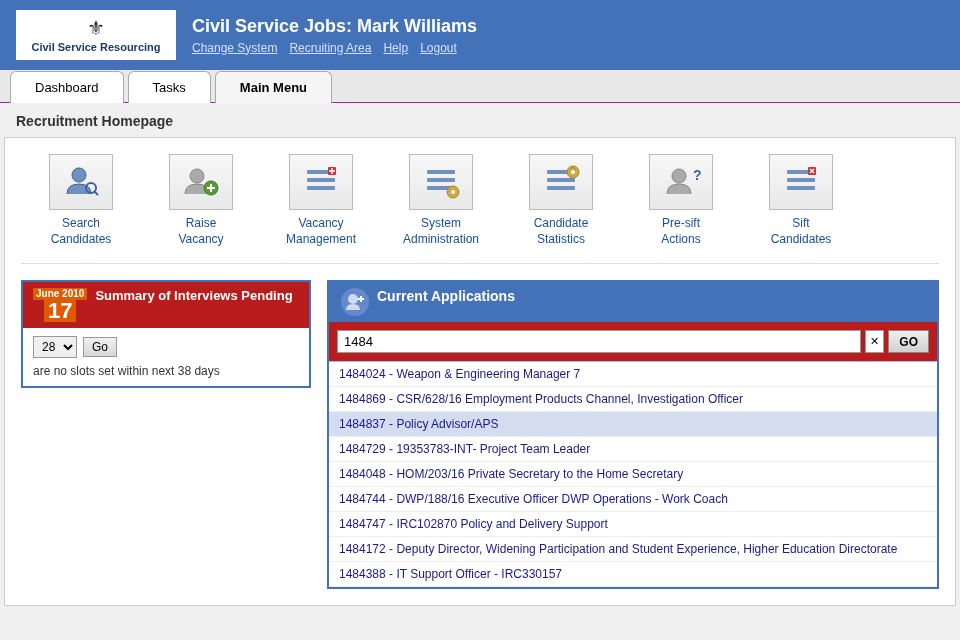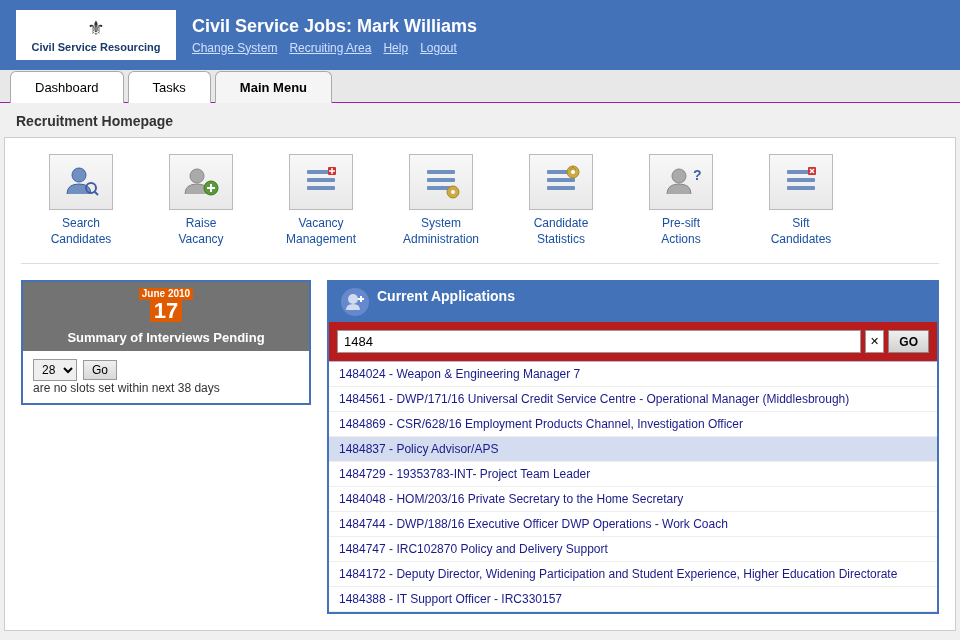--- a/index.html
+++ b/index.html
@@ -119,47 +119,46 @@
       align-items: flex-start;
     }
 
     
     .summary-box {
       border: 2px solid #4472b8;
       min-width: 290px;
       max-width: 290px;
     }
     .summary-header {
-      background: #737373;
+      background: #b91c1c;
       color: white;
       padding: 6px 10px;
       display: flex;
-      align-items: center;
+      align-items: flex-start;
       gap: 8px;
-      flex-direction: column;
     }
     .date-badge {
       background: #e05a00;
       color: white;
       font-size: 10px;
       font-weight: bold;
       padding: 1px 3px;
       line-height: 1;
     }
     .date-number {
       background: #e05a00;
       color: white;
       font-size: 22px;
       font-weight: bold;
       padding: 0 4px;
       line-height: 1;
     }
     .summary-title { font-weight: bold; font-size: 13px; }
     .summary-body { padding: 8px 10px; }
-    .summary-controls { display: flex; gap: 6px; align-items: center; }
+    .summary-controls { display: flex; gap: 6px; align-items: center; margin-bottom: 6px; }
     .summary-select {
       border: 1px solid #999;
       padding: 2px 4px;
       font-size: 12px;
     }
     .go-btn {
       background: linear-gradient(to bottom, #f0f0f0, #d8d8d8);
       border: 1px solid #999;
       padding: 2px 8px;
       font-size: 12px;
@@ -391,21 +390,20 @@
         </div>
         <span>Current Applications</span>
       </div>
       <div class="search-bar">
         <input class="search-input" type="text" value="1484" style="">
         <button class="search-clear">✕</button>
         <button class="go-search-btn">GO</button>
       </div>
       <div class="app-list">
         <div class="app-item">1484024 - Weapon &amp; Engineering Manager 7</div>
-        <div class="app-item">1484561 - DWP/171/16 Universal Credit Service Centre - Operational Manager (Middlesbrough)</div>
         <div class="app-item">1484869 - CSR/628/16 Employment Products Channel, Investigation Officer</div>
         <div class="app-item highlighted">1484837 - Policy Advisor/APS</div>
         <div class="app-item">1484729 - 19353783-INT- Project Team Leader</div>
         <div class="app-item">1484048 - HOM/203/16 Private Secretary to the Home Secretary</div>
         <div class="app-item">1484744 - DWP/188/16 Executive Officer DWP Operations - Work Coach</div>
         <div class="app-item">1484747 - IRC102870 Policy and Delivery Support</div>
         <div class="app-item">1484172 - Deputy Director, Widening Participation and Student Experience, Higher Education Directorate</div>
         <div class="app-item">1484388 - IT Support Officer - IRC330157</div>
       </div>
     </div>

